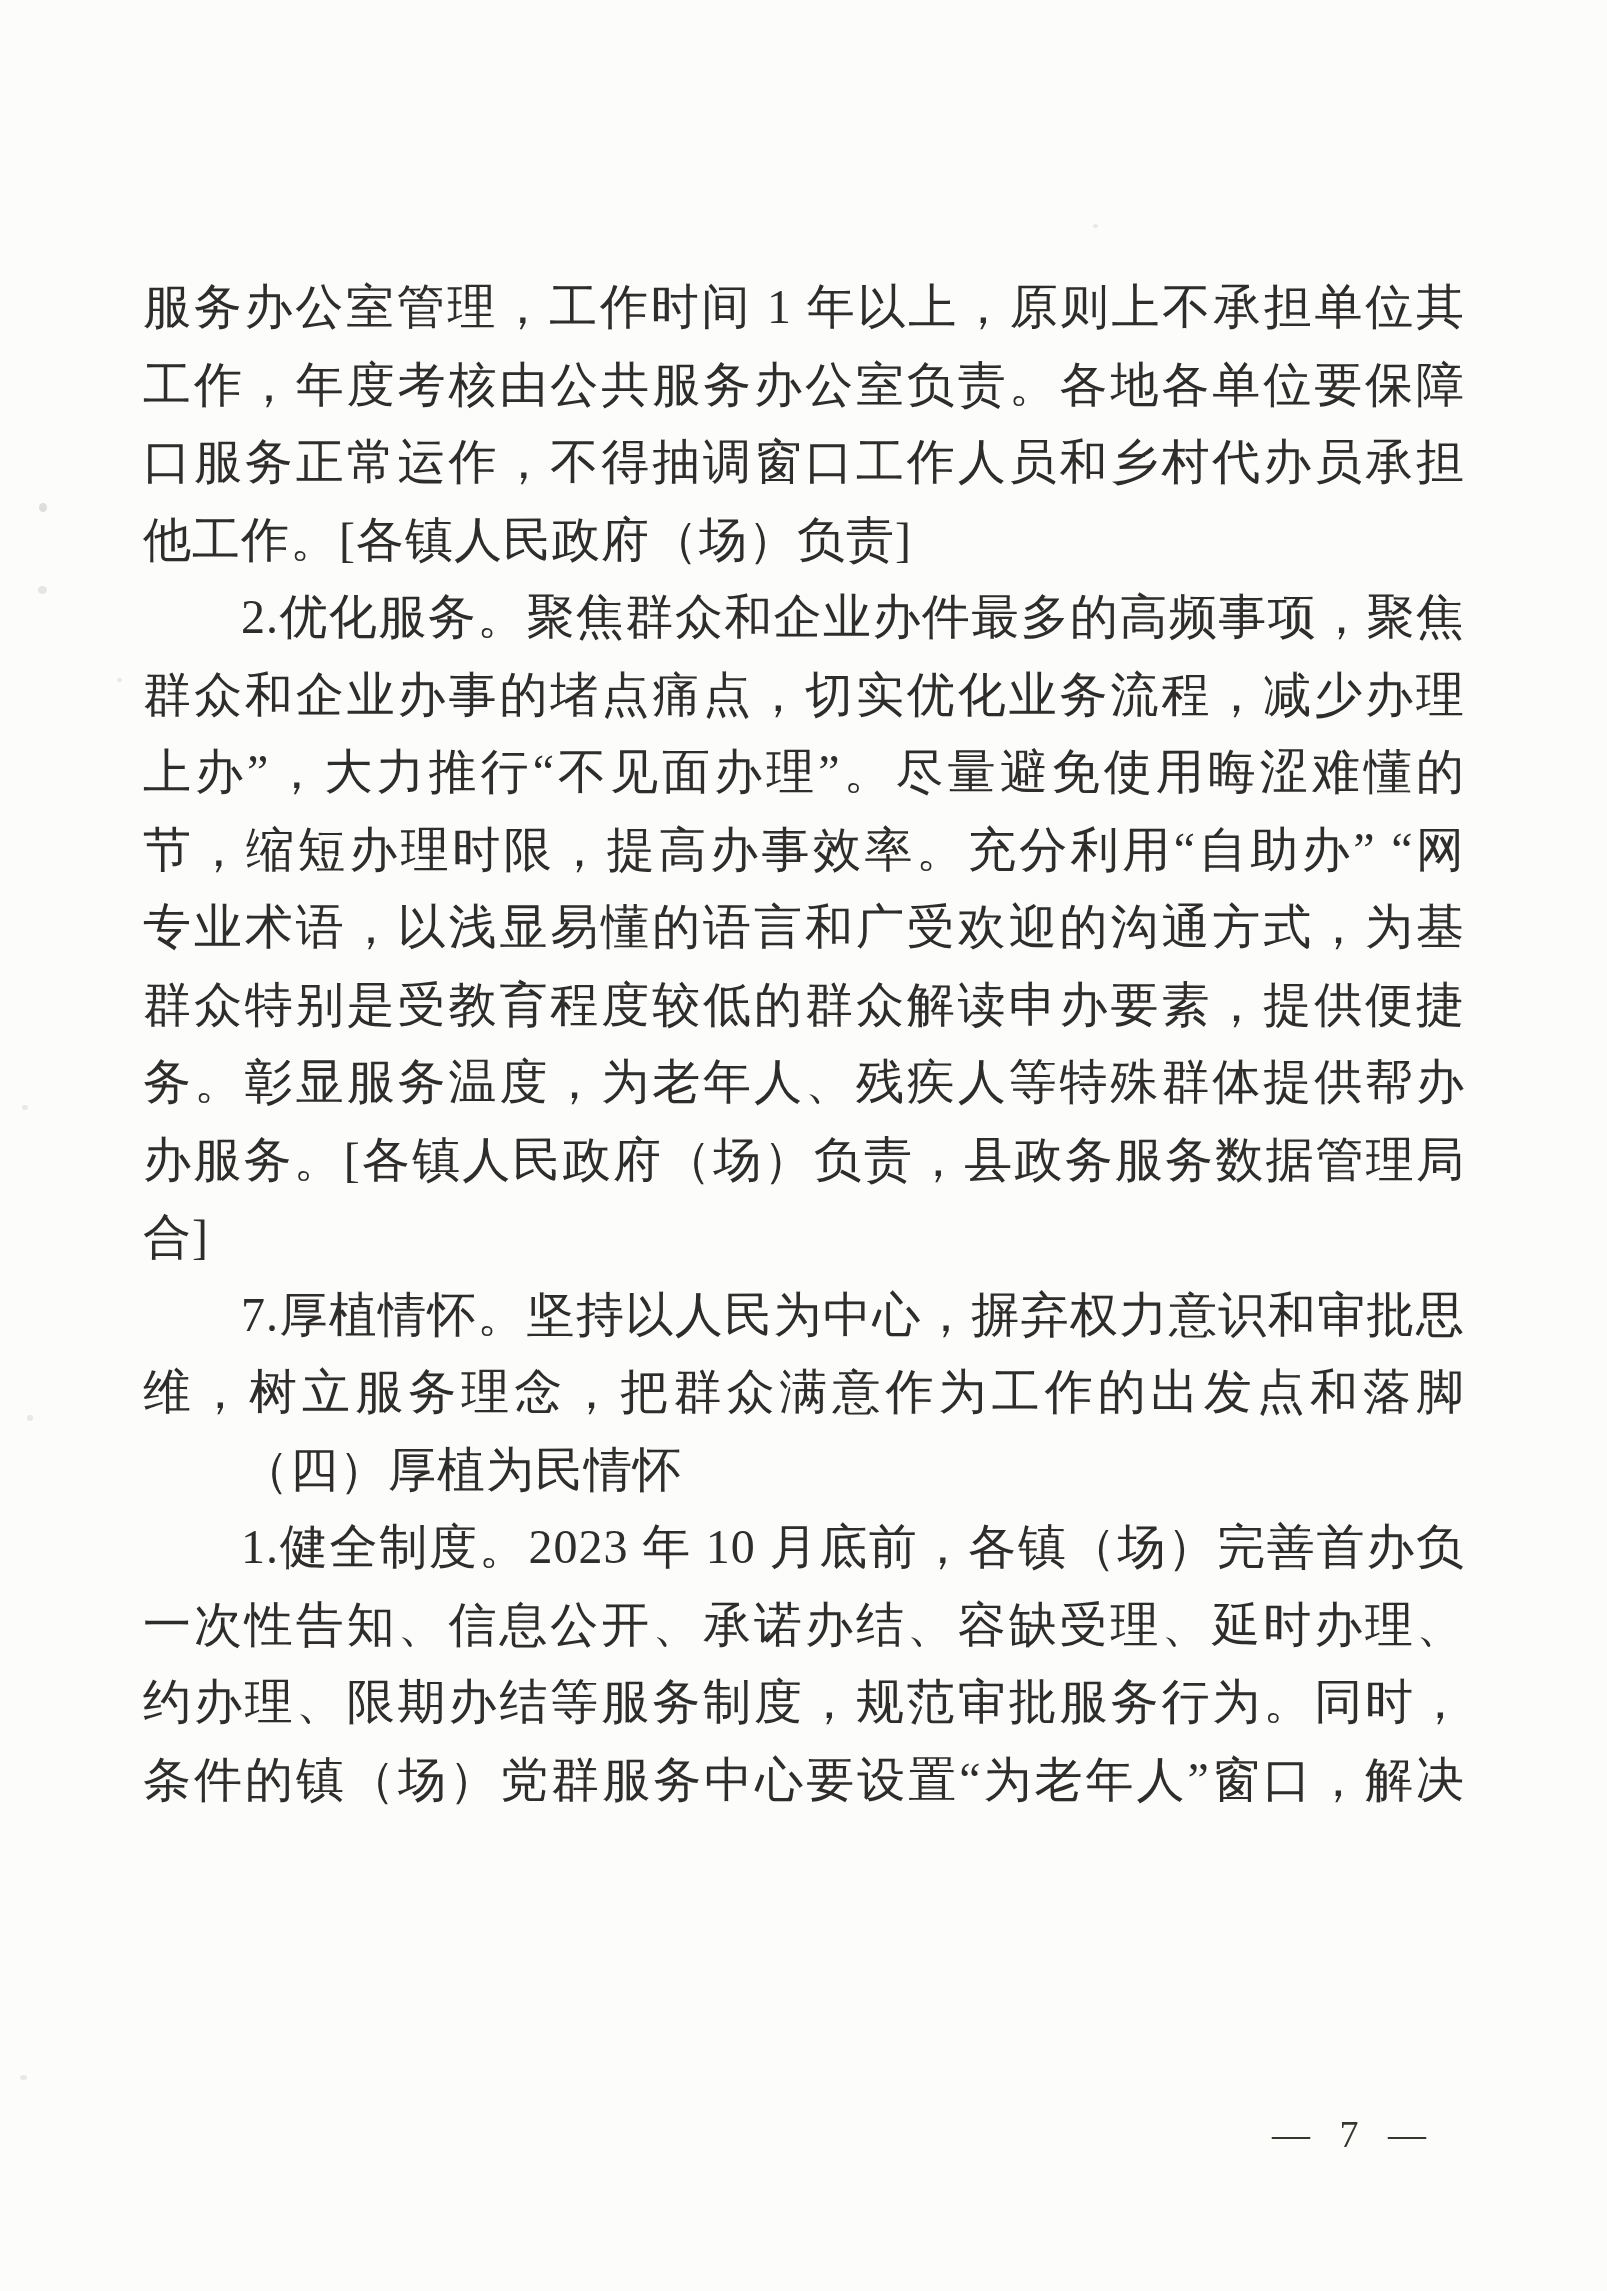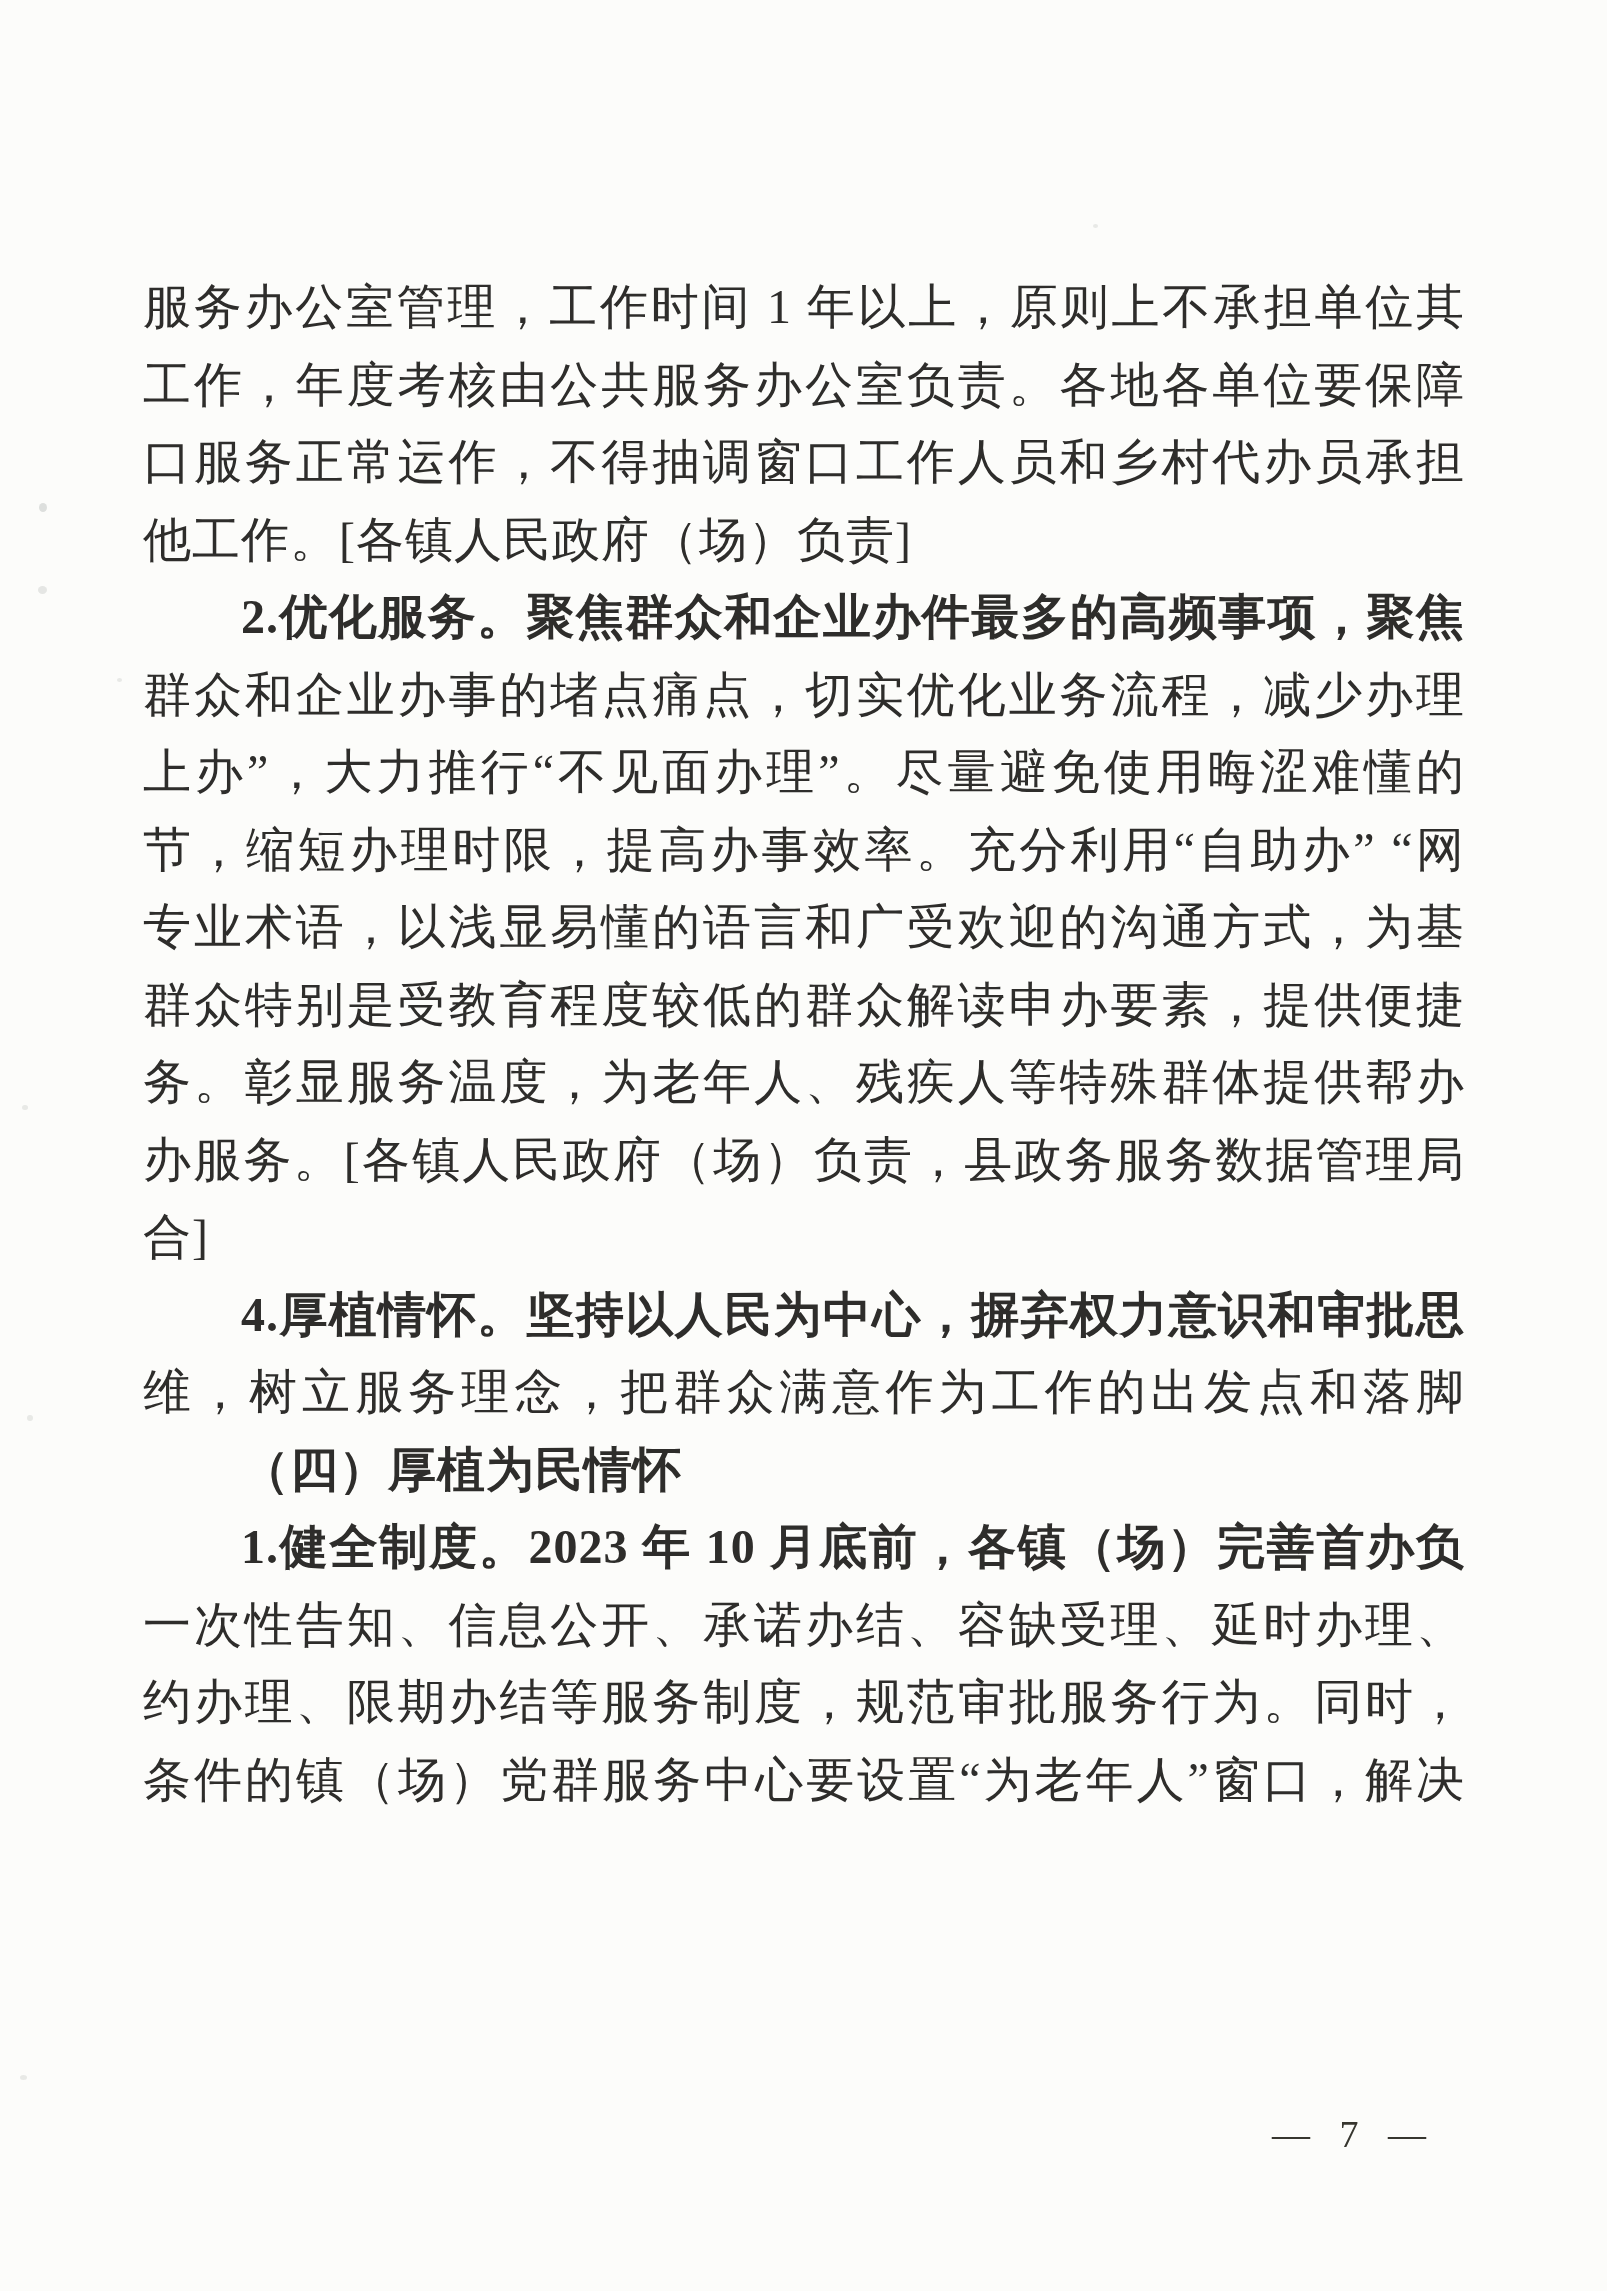--- a/index.html
+++ b/index.html
@@ -29,21 +29,20 @@
     font-size: 48px;
     letter-spacing: 1px;
     white-space: normal;
     text-align: justify;
     text-align-last: justify;
     text-justify: inter-character;
     overflow: hidden;
   }
   .line.indent {
     padding-left: 98px;
-    font-weight: bold;
   }
   .line.para-end {
     text-align-last: left;
   }
   .page-footer {
     position: absolute;
     left: 1272px;
     top: 2112px;
     font-size: 38px;
     letter-spacing: 10px;
@@ -84,21 +83,21 @@
     <div class="line para-end">他工作。[各镇人民政府（场）负责]</div>
     <div class="line indent">2.优化服务。聚焦群众和企业办件最多的高频事项，聚焦</div>
     <div class="line">群众和企业办事的堵点痛点，切实优化业务流程，减少办理环</div>
     <div class="line">上办”，大力推行“不见面办理”。尽量避免使用晦涩难懂的</div>
     <div class="line">节，缩短办理时限，提高办事效率。充分利用“自助办” “网</div>
     <div class="line">专业术语，以浅显易懂的语言和广受欢迎的沟通方式，为基层</div>
     <div class="line">群众特别是受教育程度较低的群众解读申办要素，提供便捷服</div>
     <div class="line">务。彰显服务温度，为老年人、残疾人等特殊群体提供帮办代</div>
     <div class="line">办服务。[各镇人民政府（场）负责，县政务服务数据管理局配</div>
     <div class="line para-end">合]</div>
-    <div class="line indent">4.厚植情怀。坚持以人民为中心，摒弃权力意识和审批思</div>
+    <div class="line indent">7.厚植情怀。坚持以人民为中心，摒弃权力意识和审批思</div>
     <div class="line">维，树立服务理念，把群众满意作为工作的出发点和落脚点。</div>
     <div class="line indent para-end">（四）厚植为民情怀</div>
     <div class="line indent">1.健全制度。2023 年 10 月底前，各镇（场）完善首办负责、</div>
     <div class="line">一次性告知、信息公开、承诺办结、容缺受理、延时办理、预</div>
     <div class="line">约办理、限期办结等服务制度，规范审批服务行为。同时，有</div>
     <div class="line">条件的镇（场）党群服务中心要设置“为老年人”窗口，解决</div>
   </div>
 
   <div class="page-footer">— 7 —</div>
 

